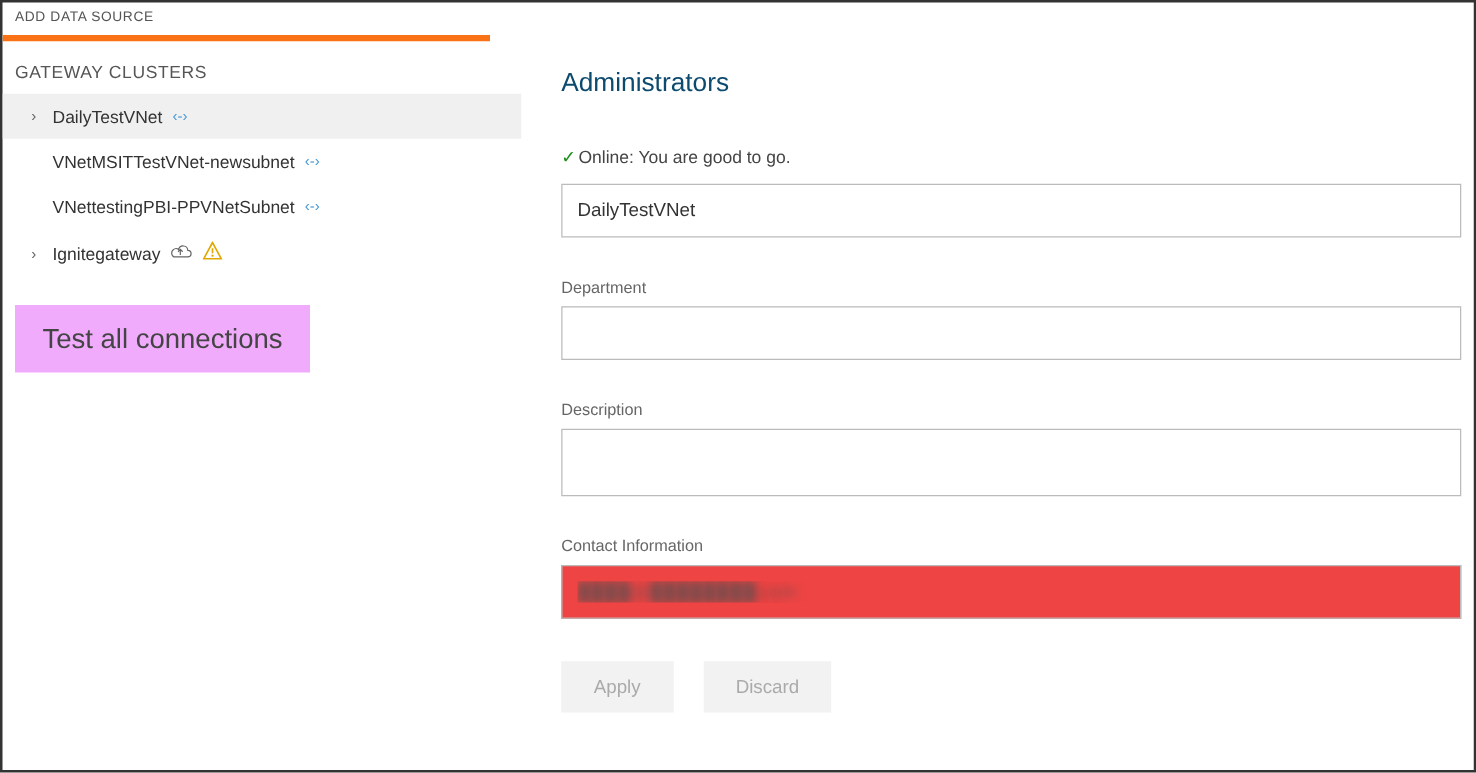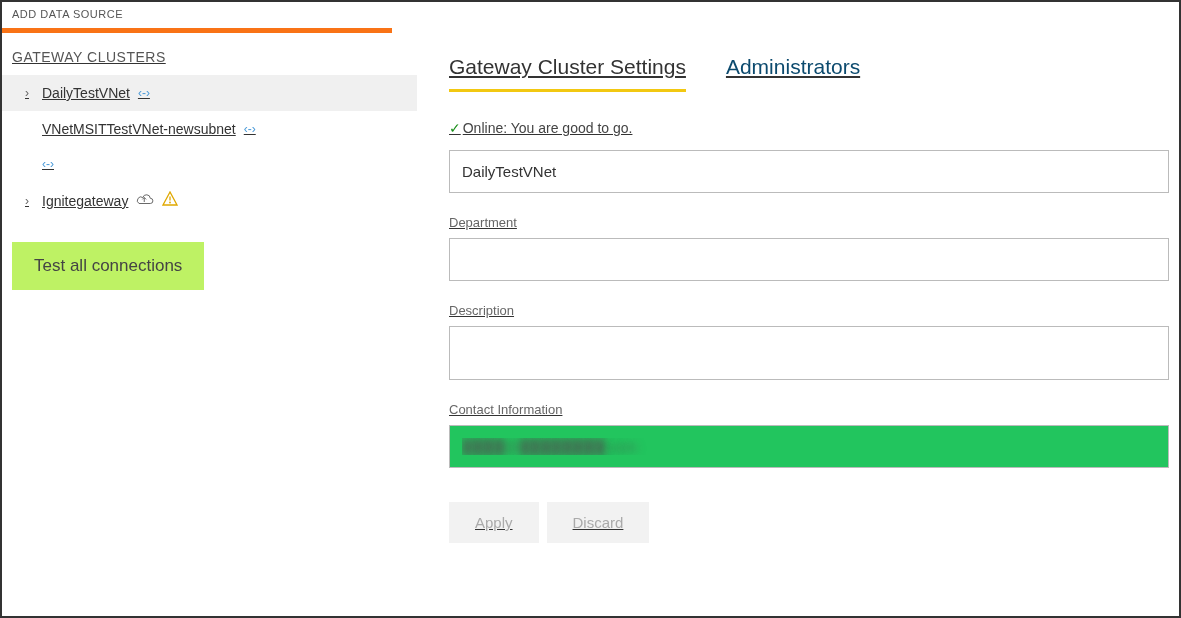--- a/index.html
+++ b/index.html
@@ -22,21 +22,20 @@
     color: #555;
     padding: 6px 10px 8px 10px;
     border-bottom: 5px solid #f97316;
     width: 390px;
   }
 
   .main {
     display: flex;
     flex: 1;
     min-height: 0;
-    text-decoration: underline;
   }
 
   
   .sidebar {
     width: 415px;
     padding: 16px 0 0 0;
     flex-shrink: 0;
   }
   .sidebar-heading {
     font-size: 14px;
@@ -68,23 +67,23 @@
   .link-icon {
     font-size: 12px;
     color: #4b9ad8;
   }
   .cloud-icon svg { width: 18px; height: 14px; }
   .warn-icon svg { width: 16px; height: 16px; }
 
   .test-btn {
     margin: 22px 0 0 10px;
     padding: 14px 22px;
-    background: #bef264;
+    background: #f0abfc;
     border: none;
-    font-size: 17px;
+    font-size: 22px;
     color: #444;
     cursor: pointer;
   }
 
   
   .content {
     flex: 1;
     padding: 22px 10px 8px 32px;
     min-width: 0;
   }
@@ -111,44 +110,44 @@
     display: flex;
     align-items: center;
     gap: 2px;
   }
   .status-check { color: #1a8f1a; font-size: 14px; }
 
   .form { margin-top: 14px; max-width: 725px; }
   .field-label {
     font-size: 13px;
     color: #666;
-    margin-top: 22px;
+    margin-top: 32px;
     margin-bottom: 8px;
     display: block;
   }
   .field-label.first { margin-top: 6px; }
   .text-input {
     width: 100%;
     padding: 12px 12px;
     font-size: 15px;
     border: 1px solid #bbb;
     font-family: inherit;
     color: #333;
   }
   .text-input.tall { height: 54px; }
   .text-input.blurred {
     color: transparent;
     text-shadow: 0 0 8px rgba(80,80,80,0.7);
-    background: #22c55e;
+    background: #ef4444;
   }
 
   .action-row {
     margin-top: 34px;
     display: flex;
-    gap: 8px;
+    gap: 24px;
   }
   .action-btn {
     padding: 12px 26px;
     background: #f2f2f2;
     border: none;
     font-size: 15px;
     color: #aaa;
     cursor: pointer;
   }
 </style>
@@ -170,20 +169,21 @@
       </li>
 
       <li class="cluster-item">
         <span class="indent-spacer"></span>
         <span class="cluster-name">VNetMSITTestVNet-newsubnet</span>
         <span class="link-icon">‹-›</span>
       </li>
 
       <li class="cluster-item">
         <span class="indent-spacer"></span>
+        <span class="cluster-name">VNettestingPBI-PPVNetSubnet</span>
         <span class="link-icon">‹-›</span>
       </li>
 
       <li class="cluster-item">
         <span class="chevron">›</span>
         <span class="cluster-name">Ignitegateway</span>
         <span class="cloud-icon">
           <svg viewBox="0 0 24 16">
               <path d="M19 7a5 5 0 00-9.8-1A4 4 0 004 14h15a3.5 3.5 0 000-7z" fill="none" stroke="#666" stroke-width="1.3"></path>
               <path d="M11 12V6M8.5 8.5L11 6l2.5 2.5" fill="none" stroke="#666" stroke-width="1.3"></path>
@@ -199,21 +199,20 @@
       </li>
 
     </ul>
 
     <button class="test-btn">Test all connections</button>
   </div>
 
   <div class="content">
 
     <div class="tabs">
-      <div class="tab active">Gateway Cluster Settings</div>
       <div class="tab">Administrators</div>
     </div>
 
     <div class="status-line">
       <span class="status-check">✓</span>
       <span>Online: You are good to go.</span>
     </div>
 
     <div class="form">
 

